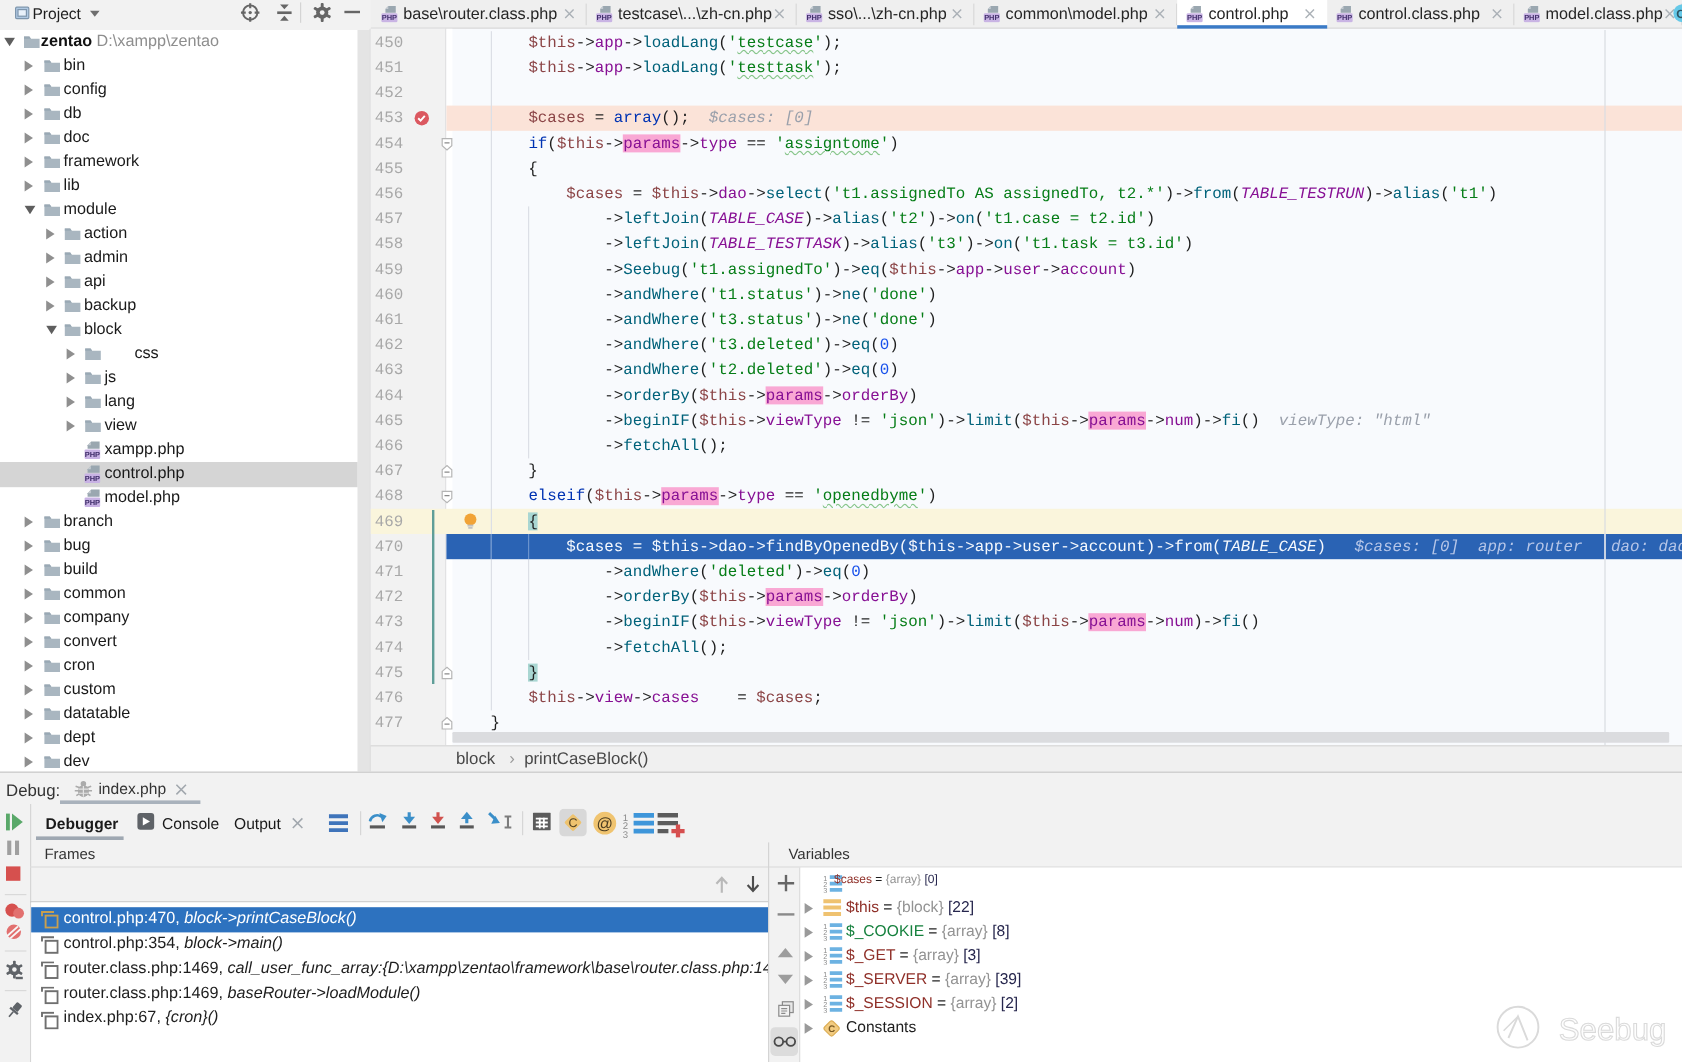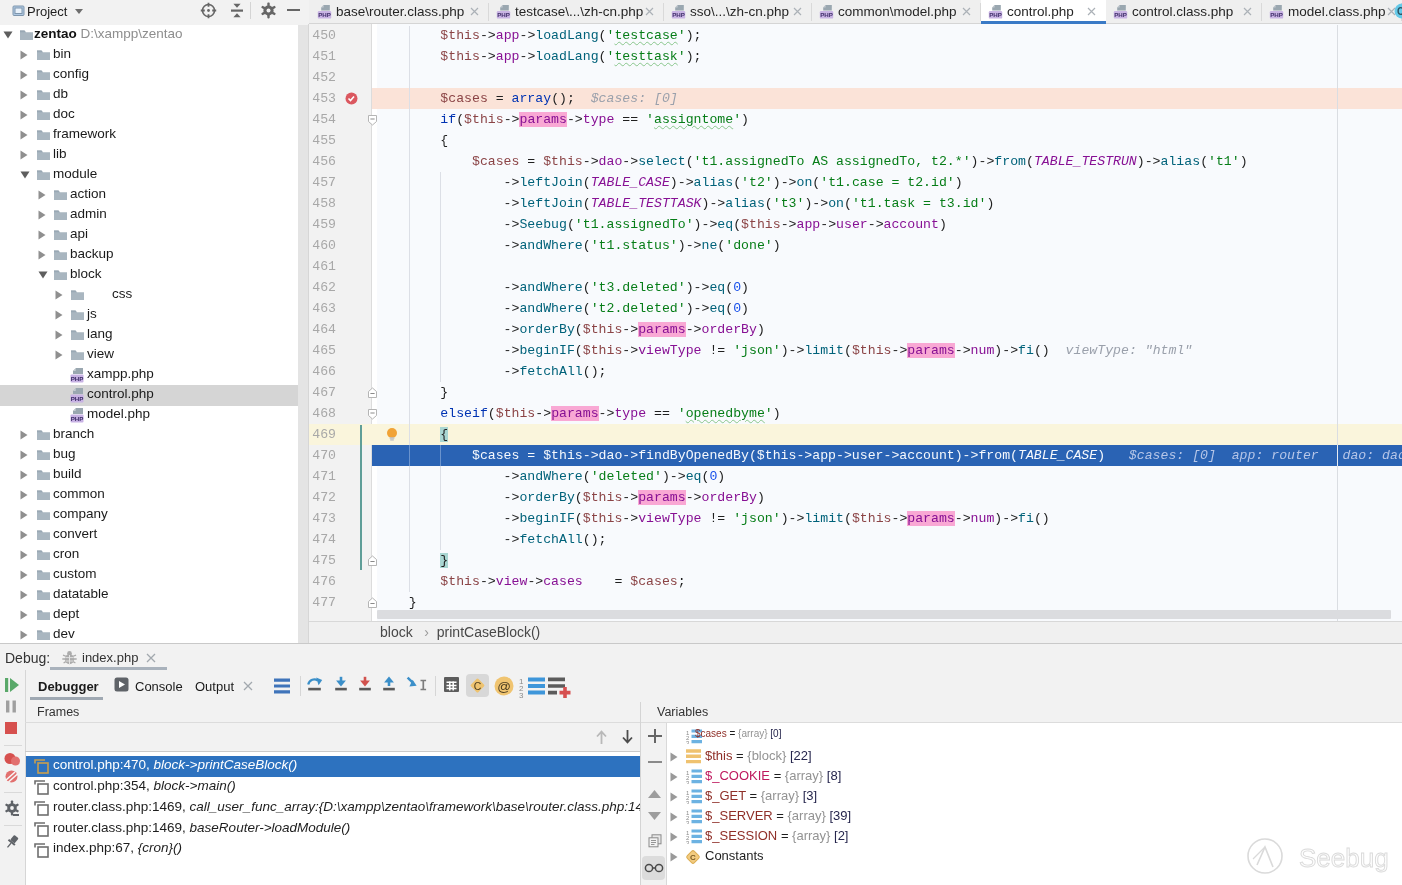--- a/index.html
+++ b/index.html
@@ -472,20 +472,21 @@
 <div class="abs mono" style="left:377px;top:25px;height:21px;line-height:21px;font-size:13.2px;white-space:pre;color:#1f1f1f;">        <span class="v">$this</span>-&gt;<span class="c">app</span>-&gt;<span class="f">loadLang</span>(<span class="s">'<span class="wavy">testcase</span>'</span>);</div>
 <div class="abs mono" style="left:377px;top:46px;height:21px;line-height:21px;font-size:13.2px;white-space:pre;color:#1f1f1f;">        <span class="v">$this</span>-&gt;<span class="c">app</span>-&gt;<span class="f">loadLang</span>(<span class="s">'<span class="wavy">testtask</span>'</span>);</div>
 <div class="abs mono" style="left:377px;top:88px;height:21px;line-height:21px;font-size:13.2px;white-space:pre;color:#1f1f1f;">        <span class="v">$cases</span> = <span class="k">array</span>();  <span class="hint">$cases: [0]</span></div>
 <div class="abs mono" style="left:377px;top:109px;height:21px;line-height:21px;font-size:13.2px;white-space:pre;color:#1f1f1f;">        <span class="k">if</span>(<span class="v">$this</span>-&gt;<span class="c hl">params</span>-&gt;<span class="c">type</span> == <span class="s">'<span class="wavy">assigntome</span>'</span>)</div>
 <div class="abs mono" style="left:377px;top:130px;height:21px;line-height:21px;font-size:13.2px;white-space:pre;color:#1f1f1f;">        {</div>
 <div class="abs mono" style="left:377px;top:151px;height:21px;line-height:21px;font-size:13.2px;white-space:pre;color:#1f1f1f;">            <span class="v">$cases</span> = <span class="v">$this</span>-&gt;<span class="c">dao</span>-&gt;<span class="f">select</span>(<span class="s">'t1.assignedTo AS assignedTo, t2.*'</span>)-&gt;<span class="f">from</span>(<span class="ci">TABLE_TESTRUN</span>)-&gt;<span class="f">alias</span>(<span class="s">'t1'</span>)</div>
 <div class="abs mono" style="left:377px;top:172px;height:21px;line-height:21px;font-size:13.2px;white-space:pre;color:#1f1f1f;">                -&gt;<span class="f">leftJoin</span>(<span class="ci">TABLE_CASE</span>)-&gt;<span class="f">alias</span>(<span class="s">'t2'</span>)-&gt;<span class="f">on</span>(<span class="s">'t1.case = t2.id'</span>)</div>
 <div class="abs mono" style="left:377px;top:193px;height:21px;line-height:21px;font-size:13.2px;white-space:pre;color:#1f1f1f;">                -&gt;<span class="f">leftJoin</span>(<span class="ci">TABLE_TESTTASK</span>)-&gt;<span class="f">alias</span>(<span class="s">'t3'</span>)-&gt;<span class="f">on</span>(<span class="s">'t1.task = t3.id'</span>)</div>
 <div class="abs mono" style="left:377px;top:214px;height:21px;line-height:21px;font-size:13.2px;white-space:pre;color:#1f1f1f;">                -&gt;<span class="f">Seebug</span>(<span class="s">'t1.assignedTo'</span>)-&gt;<span class="f">eq</span>(<span class="v">$this</span>-&gt;<span class="c">app</span>-&gt;<span class="c">user</span>-&gt;<span class="c">account</span>)</div>
 <div class="abs mono" style="left:377px;top:235px;height:21px;line-height:21px;font-size:13.2px;white-space:pre;color:#1f1f1f;">                -&gt;<span class="f">andWhere</span>(<span class="s">'t1.status'</span>)-&gt;<span class="f">ne</span>(<span class="s">'done'</span>)</div>
+<div class="abs mono" style="left:377px;top:256px;height:21px;line-height:21px;font-size:13.2px;white-space:pre;color:#1f1f1f;">                -&gt;<span class="f">andWhere</span>(<span class="s">'t3.status'</span>)-&gt;<span class="f">ne</span>(<span class="s">'done'</span>)</div>
 <div class="abs mono" style="left:377px;top:277px;height:21px;line-height:21px;font-size:13.2px;white-space:pre;color:#1f1f1f;">                -&gt;<span class="f">andWhere</span>(<span class="s">'t3.deleted'</span>)-&gt;<span class="f">eq</span>(<span class="n">0</span>)</div>
 <div class="abs mono" style="left:377px;top:298px;height:21px;line-height:21px;font-size:13.2px;white-space:pre;color:#1f1f1f;">                -&gt;<span class="f">andWhere</span>(<span class="s">'t2.deleted'</span>)-&gt;<span class="f">eq</span>(<span class="n">0</span>)</div>
 <div class="abs mono" style="left:377px;top:319px;height:21px;line-height:21px;font-size:13.2px;white-space:pre;color:#1f1f1f;">                -&gt;<span class="f">orderBy</span>(<span class="v">$this</span>-&gt;<span class="c hl">params</span>-&gt;<span class="c">orderBy</span>)</div>
 <div class="abs mono" style="left:377px;top:340px;height:21px;line-height:21px;font-size:13.2px;white-space:pre;color:#1f1f1f;">                -&gt;<span class="f">beginIF</span>(<span class="v">$this</span>-&gt;<span class="c">viewType</span> != <span class="s">'json'</span>)-&gt;<span class="f">limit</span>(<span class="v">$this</span>-&gt;<span class="c hl">params</span>-&gt;<span class="c">num</span>)-&gt;<span class="f">fi</span>()  <span class="hint">viewType: "html"</span></div>
 <div class="abs mono" style="left:377px;top:361px;height:21px;line-height:21px;font-size:13.2px;white-space:pre;color:#1f1f1f;">                -&gt;<span class="f">fetchAll</span>();</div>
 <div class="abs mono" style="left:377px;top:382px;height:21px;line-height:21px;font-size:13.2px;white-space:pre;color:#1f1f1f;">        }</div>
 <div class="abs mono" style="left:377px;top:403px;height:21px;line-height:21px;font-size:13.2px;white-space:pre;color:#1f1f1f;">        <span class="k">elseif</span>(<span class="v">$this</span>-&gt;<span class="c hl">params</span>-&gt;<span class="c">type</span> == <span class="s">'<span class="wavy">openedbyme</span>'</span>)</div>
 <div class="abs mono" style="left:377px;top:424px;height:21px;line-height:21px;font-size:13.2px;white-space:pre;color:#1f1f1f;">        <span class="brace">{</span></div>
 <div class="abs mono" style="left:377px;top:445px;height:21px;line-height:21px;font-size:13.2px;white-space:pre;color:#1f1f1f;"><span class="wt">            $cases = $this-&gt;dao-&gt;findByOpenedBy($this-&gt;app-&gt;user-&gt;account)-&gt;from(<i>TABLE_CASE</i>)   </span><span class="hintb">$cases: [0]  app: router   dao: dao</span></div>
 <div class="abs mono" style="left:377px;top:466px;height:21px;line-height:21px;font-size:13.2px;white-space:pre;color:#1f1f1f;">                -&gt;<span class="f">andWhere</span>(<span class="s">'deleted'</span>)-&gt;<span class="f">eq</span>(<span class="n">0</span>)</div>
@@ -709,21 +710,21 @@
 <div class="abs" style="left:705px;top:748px;font-size:13px;white-space:nowrap;"><span style="color:#8f2f28">$this</span> = <span style="color:#939393">{block}</span> <span style="color:#26264d">[22]</span></div>
 <svg class="abs" style="left:670px;top:772px" width="8" height="10">
       <path d="M0.5 0.5v9l7-4.5z" fill="#9a9a9a"></path>
     </svg>
 <svg class="abs" style="left:686px;top:769px" width="16" height="15">
 <text x="0" y="5.5" font-size="6" fill="#8a8a8a" font-family="Liberation Sans">1</text>
 <text x="0" y="10.5" font-size="6" fill="#8a8a8a" font-family="Liberation Sans">2</text>
 <text x="0" y="15.5" font-size="6" fill="#8a8a8a" font-family="Liberation Sans">3</text>
 <path d="M5.5 2h10.5M5.5 7.3h10.5M5.5 12.6h10.5" stroke="#6cb2e2" stroke-width="3.2"></path>
     </svg>
-<div class="abs" style="left:705px;top:768px;font-size:13px;white-space:nowrap;"><span style="color:#be185d">$_COOKIE</span> = <span style="color:#939393">{array}</span> <span style="color:#26264d">[8]</span></div>
+<div class="abs" style="left:705px;top:768px;font-size:13px;white-space:nowrap;"><span style="color:#15803d">$_COOKIE</span> = <span style="color:#939393">{array}</span> <span style="color:#26264d">[8]</span></div>
 <svg class="abs" style="left:670px;top:792px" width="8" height="10">
       <path d="M0.5 0.5v9l7-4.5z" fill="#9a9a9a"></path>
     </svg>
 <svg class="abs" style="left:686px;top:789px" width="16" height="15">
 <text x="0" y="5.5" font-size="6" fill="#8a8a8a" font-family="Liberation Sans">1</text>
 <text x="0" y="10.5" font-size="6" fill="#8a8a8a" font-family="Liberation Sans">2</text>
 <text x="0" y="15.5" font-size="6" fill="#8a8a8a" font-family="Liberation Sans">3</text>
 <path d="M5.5 2h10.5M5.5 7.3h10.5M5.5 12.6h10.5" stroke="#6cb2e2" stroke-width="3.2"></path>
     </svg>
 <div class="abs" style="left:705px;top:788px;font-size:13px;white-space:nowrap;"><span style="color:#8f2f28">$_GET</span> = <span style="color:#939393">{array}</span> <span style="color:#26264d">[3]</span></div>

